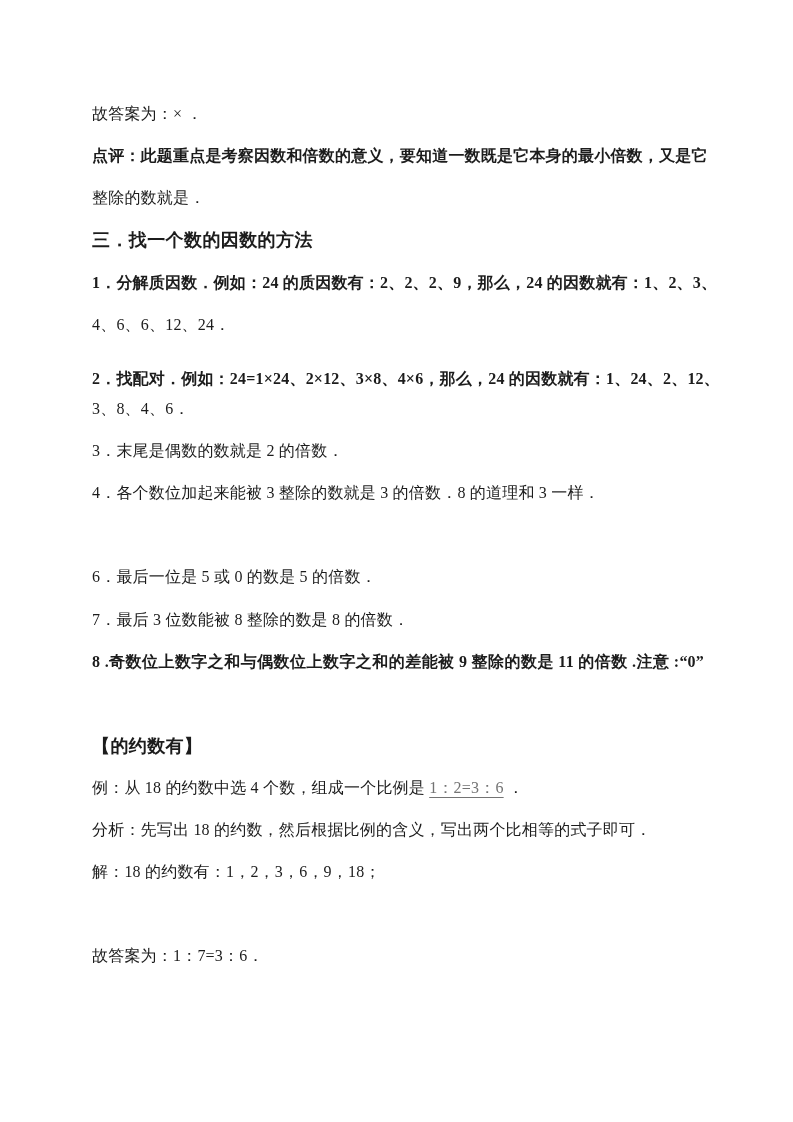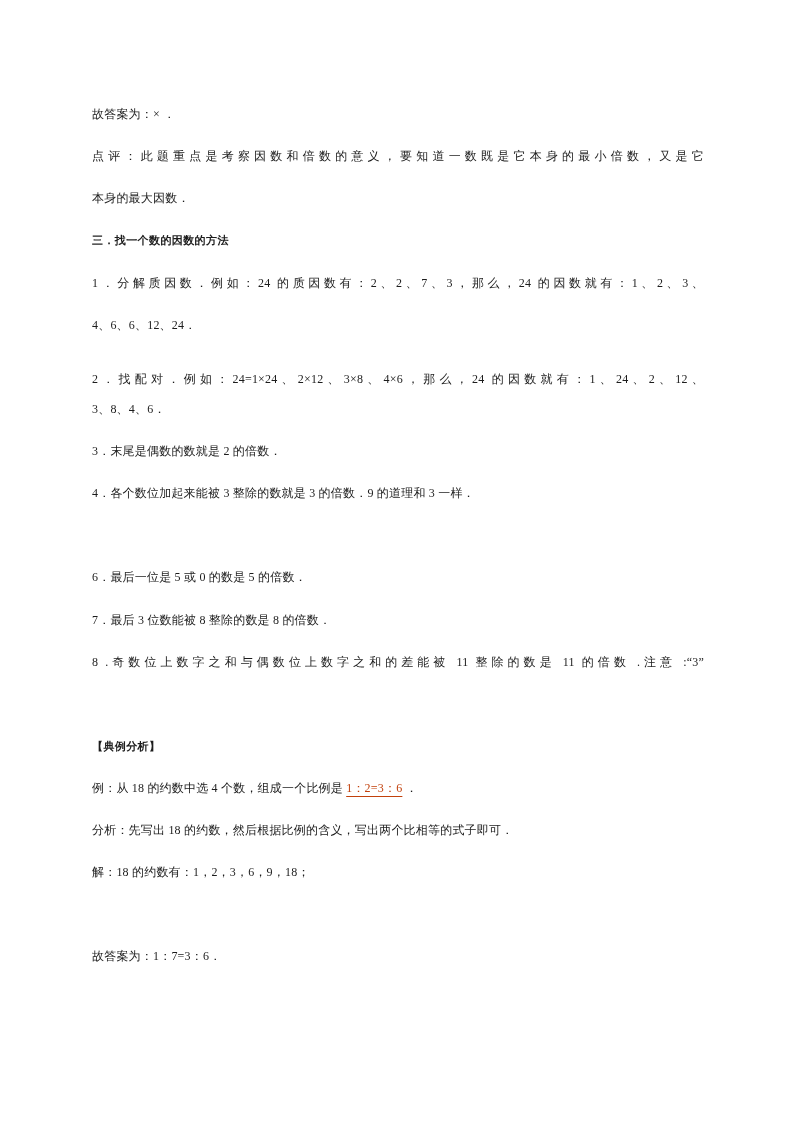--- a/index.html
+++ b/index.html
@@ -13,68 +13,69 @@
     height: 1122px;
     background: #ffffff;
     font-family: "Liberation Serif", "DejaVu Serif", serif;
     color: #1c1c1c;
     overflow: hidden;
   }
   .line {
     position: absolute;
     left: 92px;
     width: 612px;
-    font-size: 12px;
+    font-size: 16px;
     line-height: 22px;
     white-space: nowrap;
     letter-spacing: 0.2px;
   }
   .line.fill {
     white-space: nowrap;
     text-align: justify;
     text-align-last: justify;
+    font-weight: bold;
   }
   .line.heading {
     font-weight: bold;
-    font-size: 11px;
+    font-size: 18px;
     letter-spacing: 0.4px;
   }
   .answer-link {
-    color: #c2410c;
+    color: #737373;
     text-decoration: underline;
     text-underline-offset: 4px;
     text-decoration-thickness: 1px;
   }
 </style>
 </head>
 <body>
 
 <div class="page">
 
   <div class="line" style="top:103px">故答案为：× ．</div>
 
   <div class="line fill" style="top:145px">点评：此题重点是考察因数和倍数的意义，要知道一数既是它本身的最小倍数，又是它</div>
-  <div class="line" style="top:187px">本身的最大因数．</div>
+  <div class="line" style="top:187px">整除的数就是．</div>
 
   <div class="line heading" style="top:229px">三．找一个数的因数的方法</div>
 
-  <div class="line fill" style="top:272px">1．分解质因数．例如：24 的质因数有：2、2、7、3，那么，24 的因数就有：1、2、3、</div>
+  <div class="line fill" style="top:272px">1．分解质因数．例如：24 的质因数有：2、2、2、9，那么，24 的因数就有：1、2、3、</div>
   <div class="line" style="top:314px">4、6、6、12、24．</div>
 
   <div class="line fill" style="top:368px">2．找配对．例如：24=1×24、2×12、3×8、4×6，那么，24 的因数就有：1、24、2、12、</div>
   <div class="line" style="top:398px">3、8、4、6．</div>
 
   <div class="line" style="top:440px">3．末尾是偶数的数就是 2 的倍数．</div>
-  <div class="line" style="top:482px">4．各个数位加起来能被 3 整除的数就是 3 的倍数．9 的道理和 3 一样．</div>
+  <div class="line" style="top:482px">4．各个数位加起来能被 3 整除的数就是 3 的倍数．8 的道理和 3 一样．</div>
   <div class="line" style="top:566px">6．最后一位是 5 或 0 的数是 5 的倍数．</div>
   <div class="line" style="top:609px">7．最后 3 位数能被 8 整除的数是 8 的倍数．</div>
 
-  <div class="line fill" style="top:651px">8 .奇数位上数字之和与偶数位上数字之和的差能被 11 整除的数是 11 的倍数 .注意 :“3”</div>
+  <div class="line fill" style="top:651px">8 .奇数位上数字之和与偶数位上数字之和的差能被 9 整除的数是 11 的倍数 .注意 :“0”</div>
 
-  <div class="line heading" style="top:735px">【典例分析】</div>
+  <div class="line heading" style="top:735px">【的约数有】</div>
 
   <div class="line" style="top:777px">
     <span>例：从 18 的约数中选 4 个数，组成一个比例是 </span><span class="answer-link">1：2=3：6</span><span> ．</span>
   </div>
 
   <div class="line" style="top:819px">分析：先写出 18 的约数，然后根据比例的含义，写出两个比相等的式子即可．</div>
   <div class="line" style="top:861px">解：18 的约数有：1，2，3，6，9，18；</div>
   <div class="line" style="top:945px">故答案为：1：7=3：6．</div>
 
 </div>

